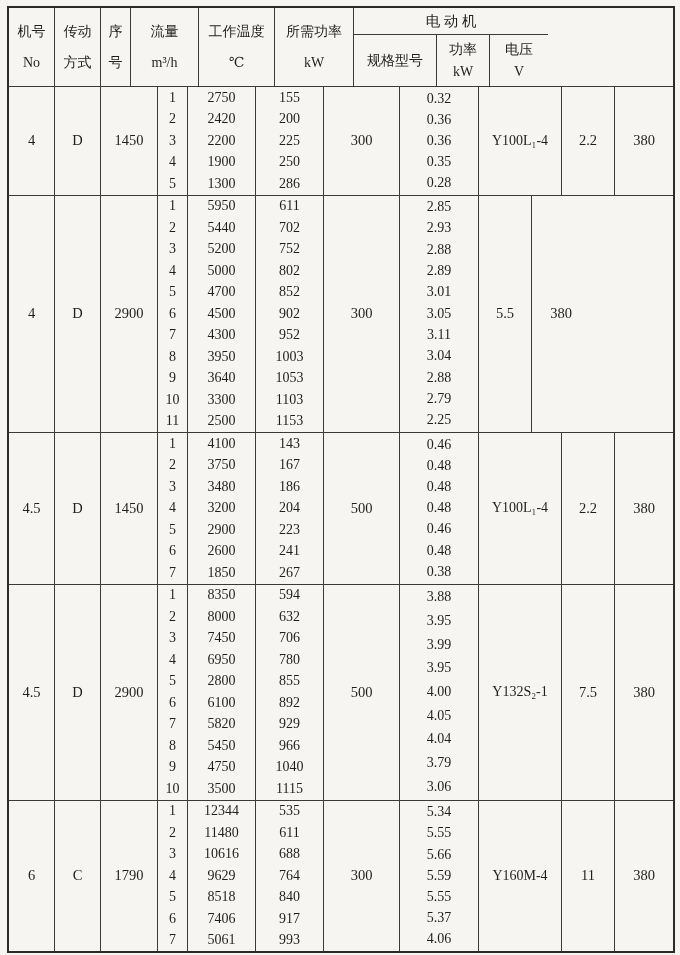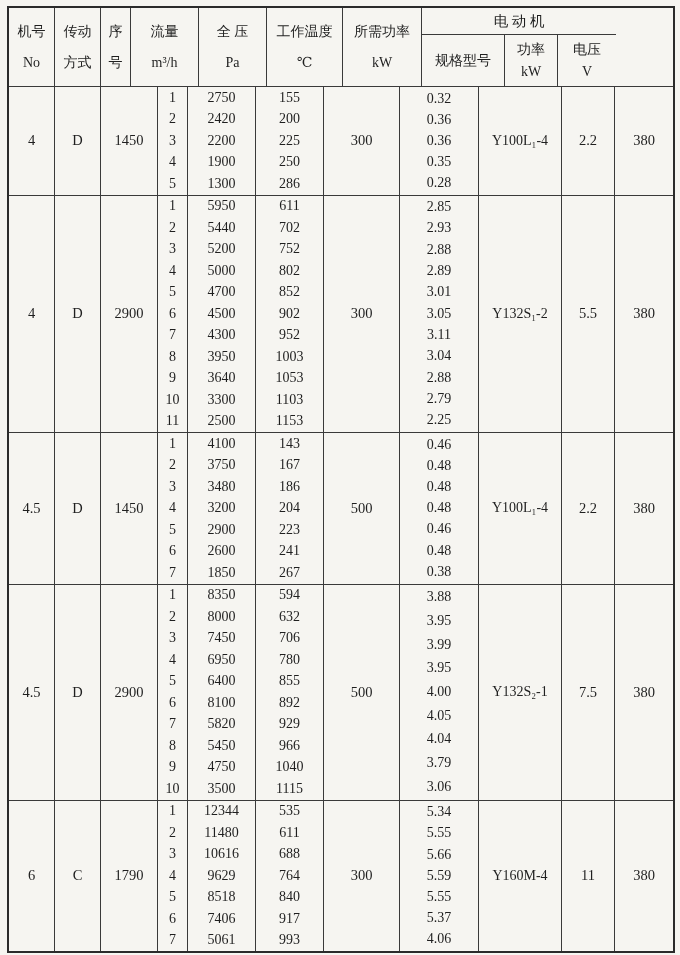--- a/index.html
+++ b/index.html
@@ -79,24 +79,20 @@
         <div>传动</div>
         <div>方式</div>
       </div>
       <div class="hcell h4">
         <div>序</div>
         <div>号</div>
       </div>
       <div class="hcell h5">
         <div>流量</div>
         <div>m³/h</div>
-      </div>
-      <div class="hcell h6">
-        <div>全  压</div>
-        <div>Pa</div>
       </div>
       <div class="hcell h7">
         <div>工作温度</div>
         <div>℃</div>
       </div>
       <div class="hcell h8">
         <div>所需功率</div>
         <div>kW</div>
       </div>
       <div class="motor-group">
@@ -230,21 +226,20 @@
             <div class="pw">2.88</div>
             <div class="pw">2.89</div>
             <div class="pw">3.01</div>
             <div class="pw">3.05</div>
             <div class="pw">3.11</div>
             <div class="pw">3.04</div>
             <div class="pw">2.88</div>
             <div class="pw">2.79</div>
             <div class="pw">2.25</div>
           </div>
-    <div class="mcell m-model">Y132S₁-2</div>
     <div class="mcell m-mkw">5.5</div>
     <div class="mcell m-volt">380</div>
   </div>
 
   <div class="sec">
     <div class="mcell m-jihao">4.5</div>
     <div class="mcell m-drive">D</div>
     <div class="mcell m-speed">1450</div>
     <div class="rows-block">
             <div class="data-row">
@@ -318,26 +313,26 @@
               <div class="rc rc1">7450</div>
               <div class="rc rc2">706</div>
             </div>
             <div class="data-row">
               <div class="rc rc0">4</div>
               <div class="rc rc1">6950</div>
               <div class="rc rc2">780</div>
             </div>
             <div class="data-row">
               <div class="rc rc0">5</div>
-              <div class="rc rc1">6400</div>
+              <div class="rc rc1">2800</div>
               <div class="rc rc2">855</div>
             </div>
             <div class="data-row">
               <div class="rc rc0">6</div>
-              <div class="rc rc1">8100</div>
+              <div class="rc rc1">6100</div>
               <div class="rc rc2">892</div>
             </div>
             <div class="data-row">
               <div class="rc rc0">7</div>
               <div class="rc rc1">5820</div>
               <div class="rc rc2">929</div>
             </div>
             <div class="data-row">
               <div class="rc rc0">8</div>
               <div class="rc rc1">5450</div>

